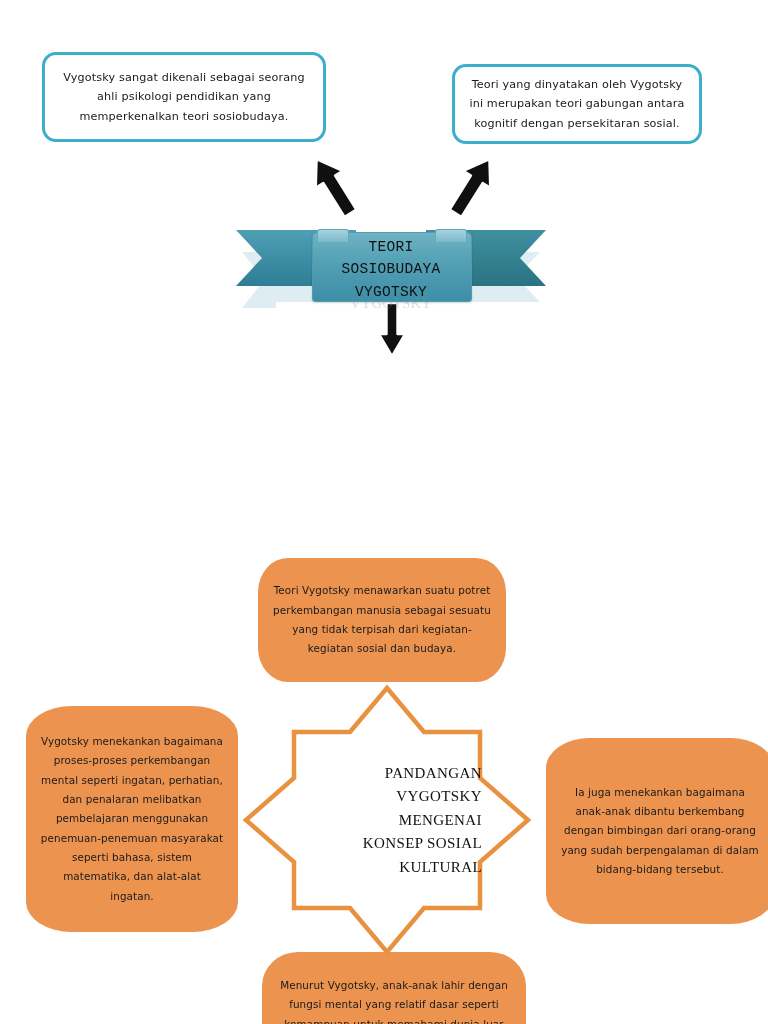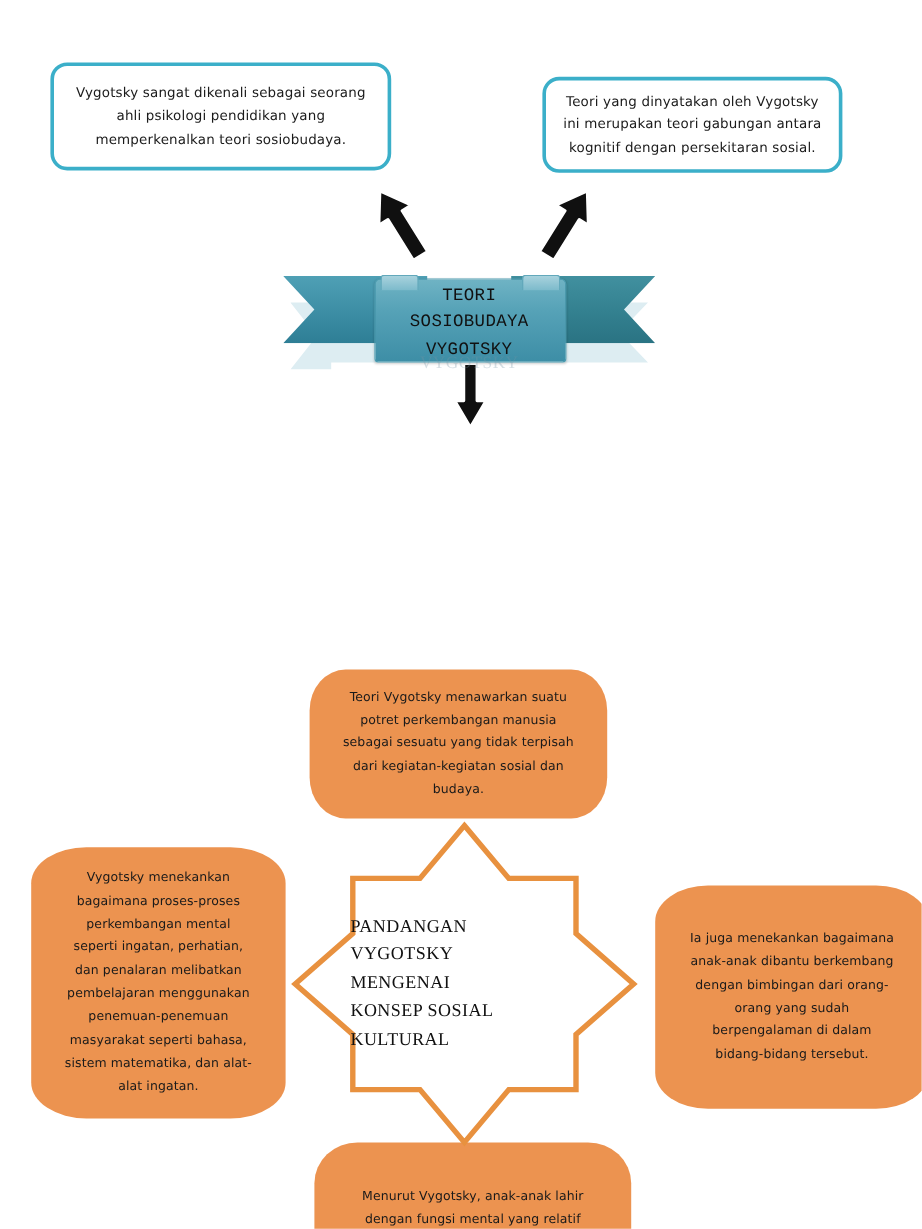--- a/index.html
+++ b/index.html
@@ -135,21 +135,21 @@
     align-items: center;
     justify-content: center;
     text-align: center;
     color: #1a1a1a;
     font-family: "DejaVu Sans", sans-serif;
     font-size: 10.4px;
     line-height: 1.86;
     letter-spacing: 0.1px;
     padding: 6px 14px;
   }
-  .orange p { margin: 12px; }
+  .orange p { margin: 0; }
 
   #orange-top {
     left: 258px; top: 558px; width: 248px; height: 124px;
     border-radius: 30px / 34px;
   }
   #orange-left {
     left: 26px; top: 706px; width: 212px; height: 226px;
     border-radius: 46px / 30px;
     text-align: center;
   }
@@ -171,21 +171,21 @@
     top: 684px;
     width: 290px;
     height: 272px;
   }
   .star-text {
     position: absolute;
     left: 50%;
     top: 50%;
     transform: translate(-50%,-50%);
     width: 190px;
-    text-align: left;
+    text-align: right;
     font-family: "Liberation Serif", serif;
     font-size: 15px;
     line-height: 1.56;
     color: #111111;
     letter-spacing: 0.4px;
     white-space: pre-line;
   }
 </style>
 </head>
 <body>

